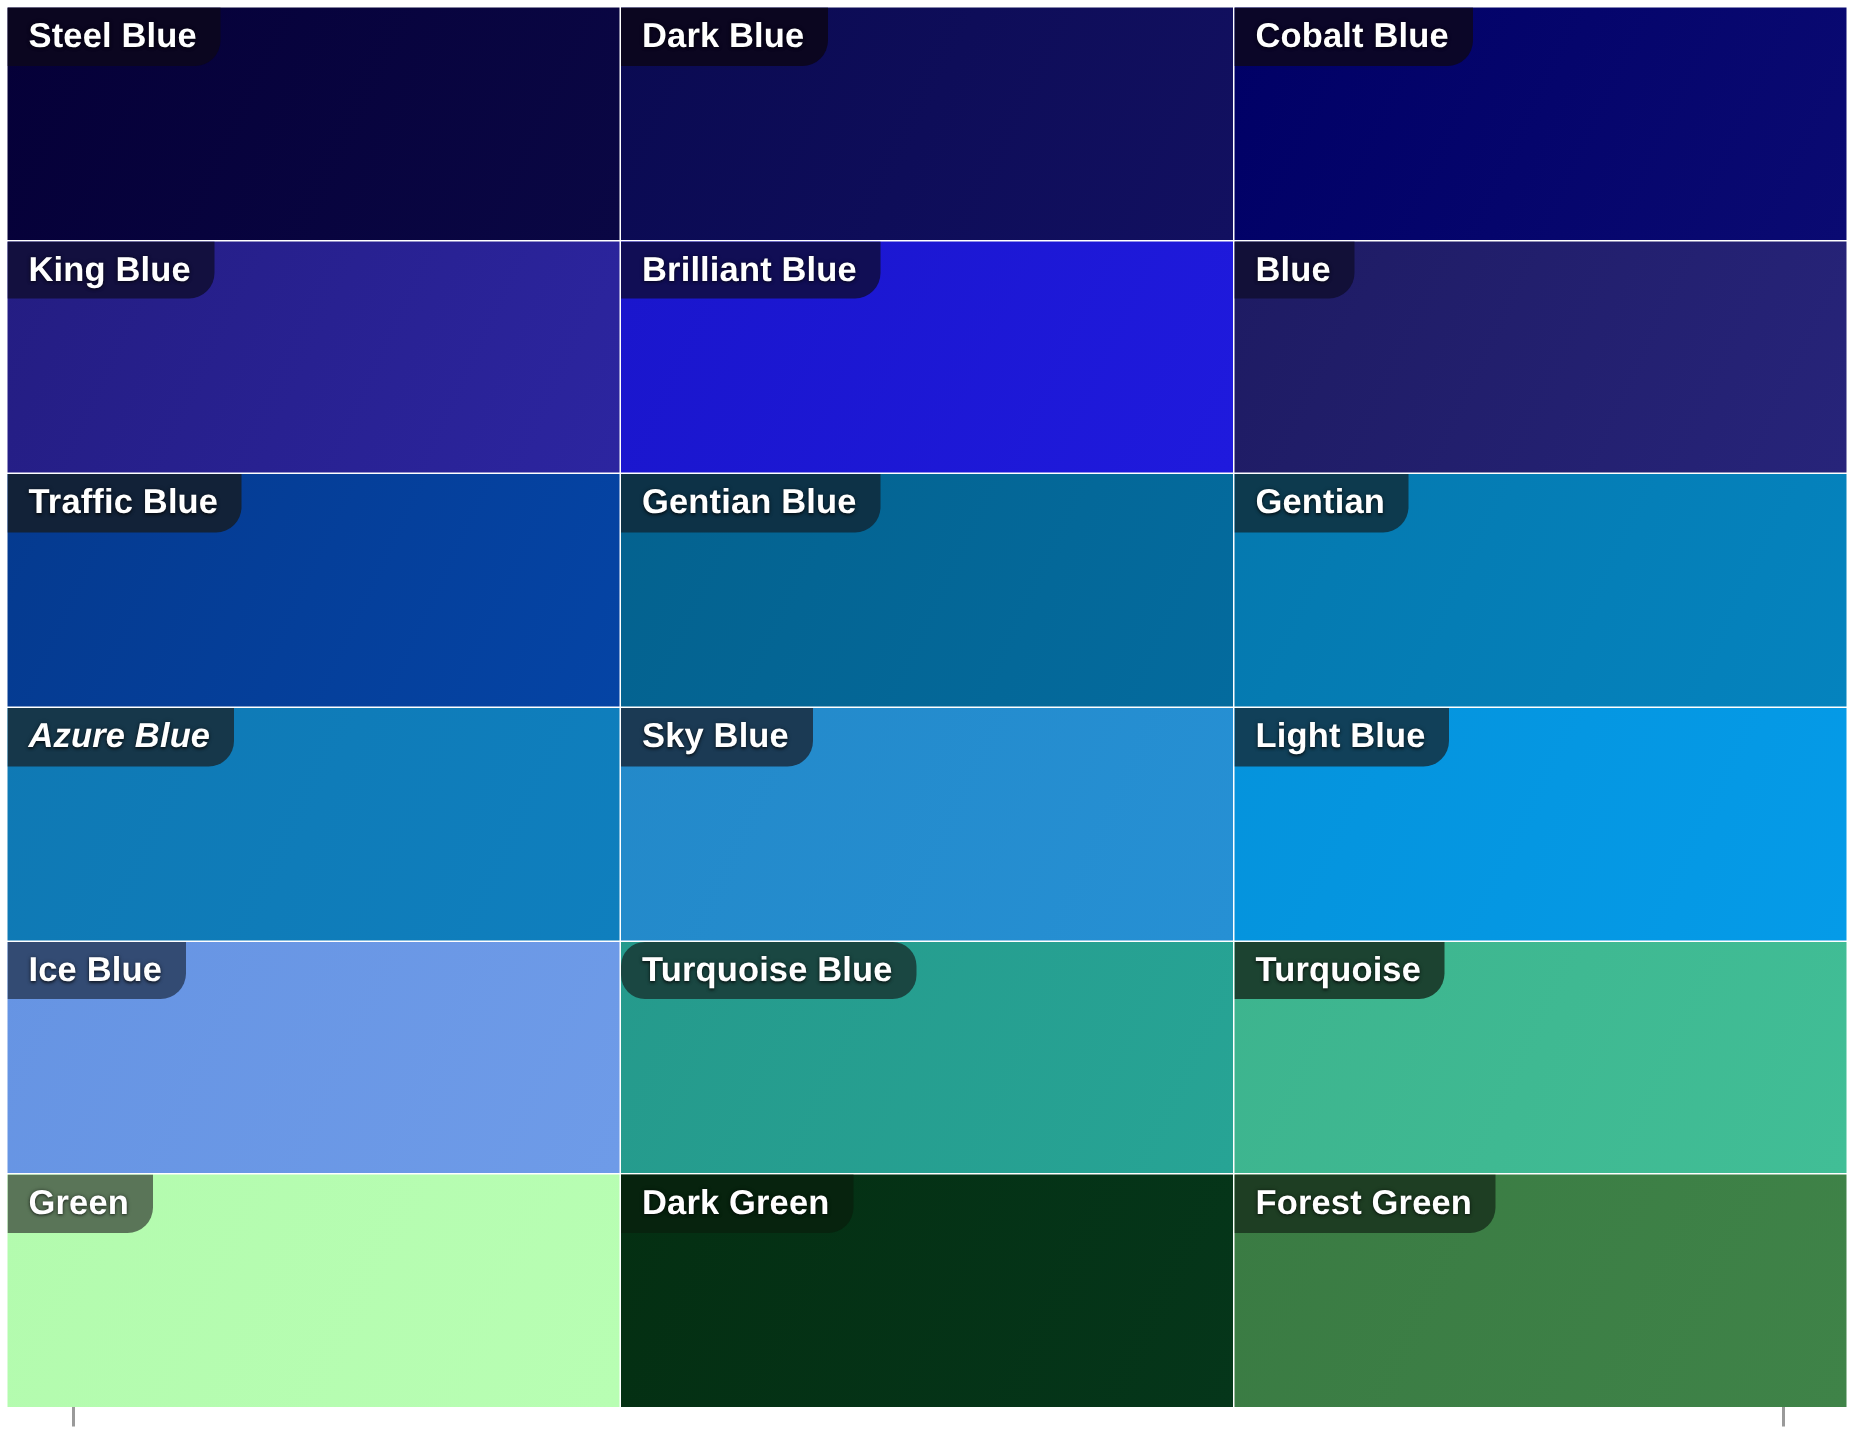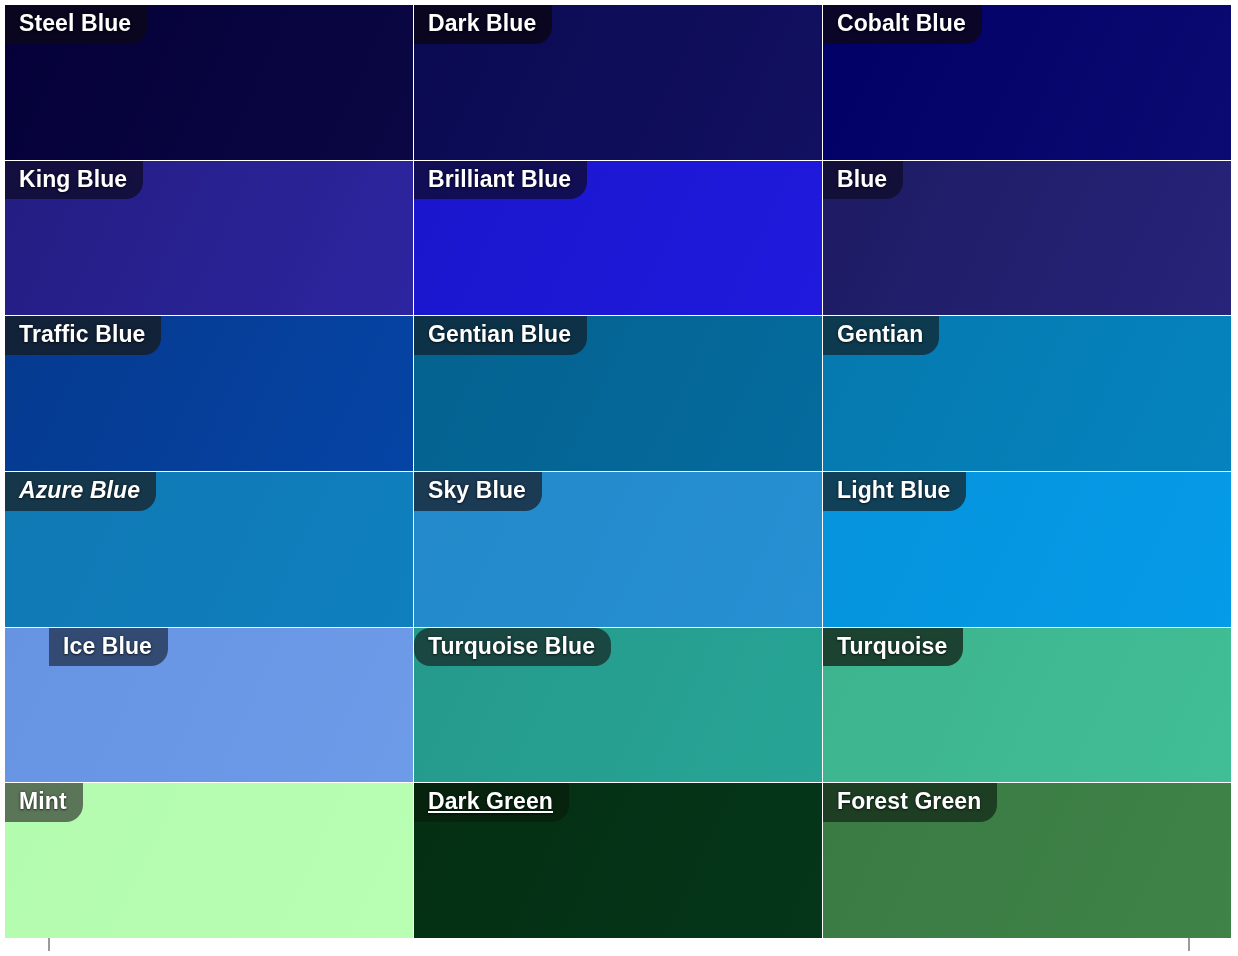--- a/index.html
+++ b/index.html
@@ -103,33 +103,33 @@
       <div class="swatch" style="background: linear-gradient(115deg, rgb(15, 121, 180) 0%, rgb(15, 127, 190) 100%);">
         <span class="swatch-label" style="background: rgb(22, 55, 74); font-style: italic;">Azure Blue</span>
       </div>
       <div class="swatch" style="background: linear-gradient(115deg, rgb(35, 137, 201) 0%, rgb(38, 144, 212) 100%);">
         <span class="swatch-label" style="background: rgb(27, 58, 84);">Sky Blue</span>
       </div>
       <div class="swatch" style="background: linear-gradient(115deg, rgb(5, 147, 220) 0%, rgb(5, 155, 232) 100%);">
         <span class="swatch-label" style="background: rgb(17, 64, 89);">Light Blue</span>
       </div>
       <div class="swatch" style="background: linear-gradient(115deg, rgb(102, 148, 227) 0%, rgb(110, 155, 232) 100%);">
-        <span class="swatch-label" style="background: rgb(51, 75, 115); margin-left: 44px;">Ice Blue</span>
+        <span class="swatch-label" style="background: rgb(51, 75, 115);">Ice Blue</span>
       </div>
       <div class="swatch" style="background: linear-gradient(115deg, rgb(37, 154, 140) 0%, rgb(39, 164, 149) 100%);">
         <span class="swatch-label" style="background: rgb(26, 71, 66); border-radius: 16px;">Turquoise Blue</span>
       </div>
       <div class="swatch" style="background: linear-gradient(115deg, rgb(61, 180, 142) 0%, rgb(65, 190, 150) 100%);">
         <span class="swatch-label" style="background: rgb(28, 67, 49);">Turquoise</span>
       </div>
       <div class="swatch" style="background: linear-gradient(115deg, rgb(179, 251, 174) 0%, rgb(184, 254, 179) 100%);">
-        <span class="swatch-label" style="background: rgb(90, 117, 88);">Mint</span>
+        <span class="swatch-label" style="background: rgb(90, 117, 88);">Green</span>
       </div>
       <div class="swatch" style="background: linear-gradient(115deg, rgb(4, 47, 18) 0%, rgb(5, 54, 26) 100%);">
-        <span class="swatch-label" style="background: rgb(7, 35, 14); text-decoration: underline;">Dark Green</span>
+        <span class="swatch-label" style="background: rgb(7, 35, 14);">Dark Green</span>
       </div>
       <div class="swatch" style="background: linear-gradient(115deg, rgb(58, 123, 67) 0%, rgb(63, 131, 72) 100%);">
         <span class="swatch-label" style="background: rgb(30, 62, 35);">Forest Green</span>
       </div>
     </div>
 
   <div class="axis-tick" style="left:48px;"></div>
   <div class="axis-tick" style="left:1188px;"></div>
 
 </div>

